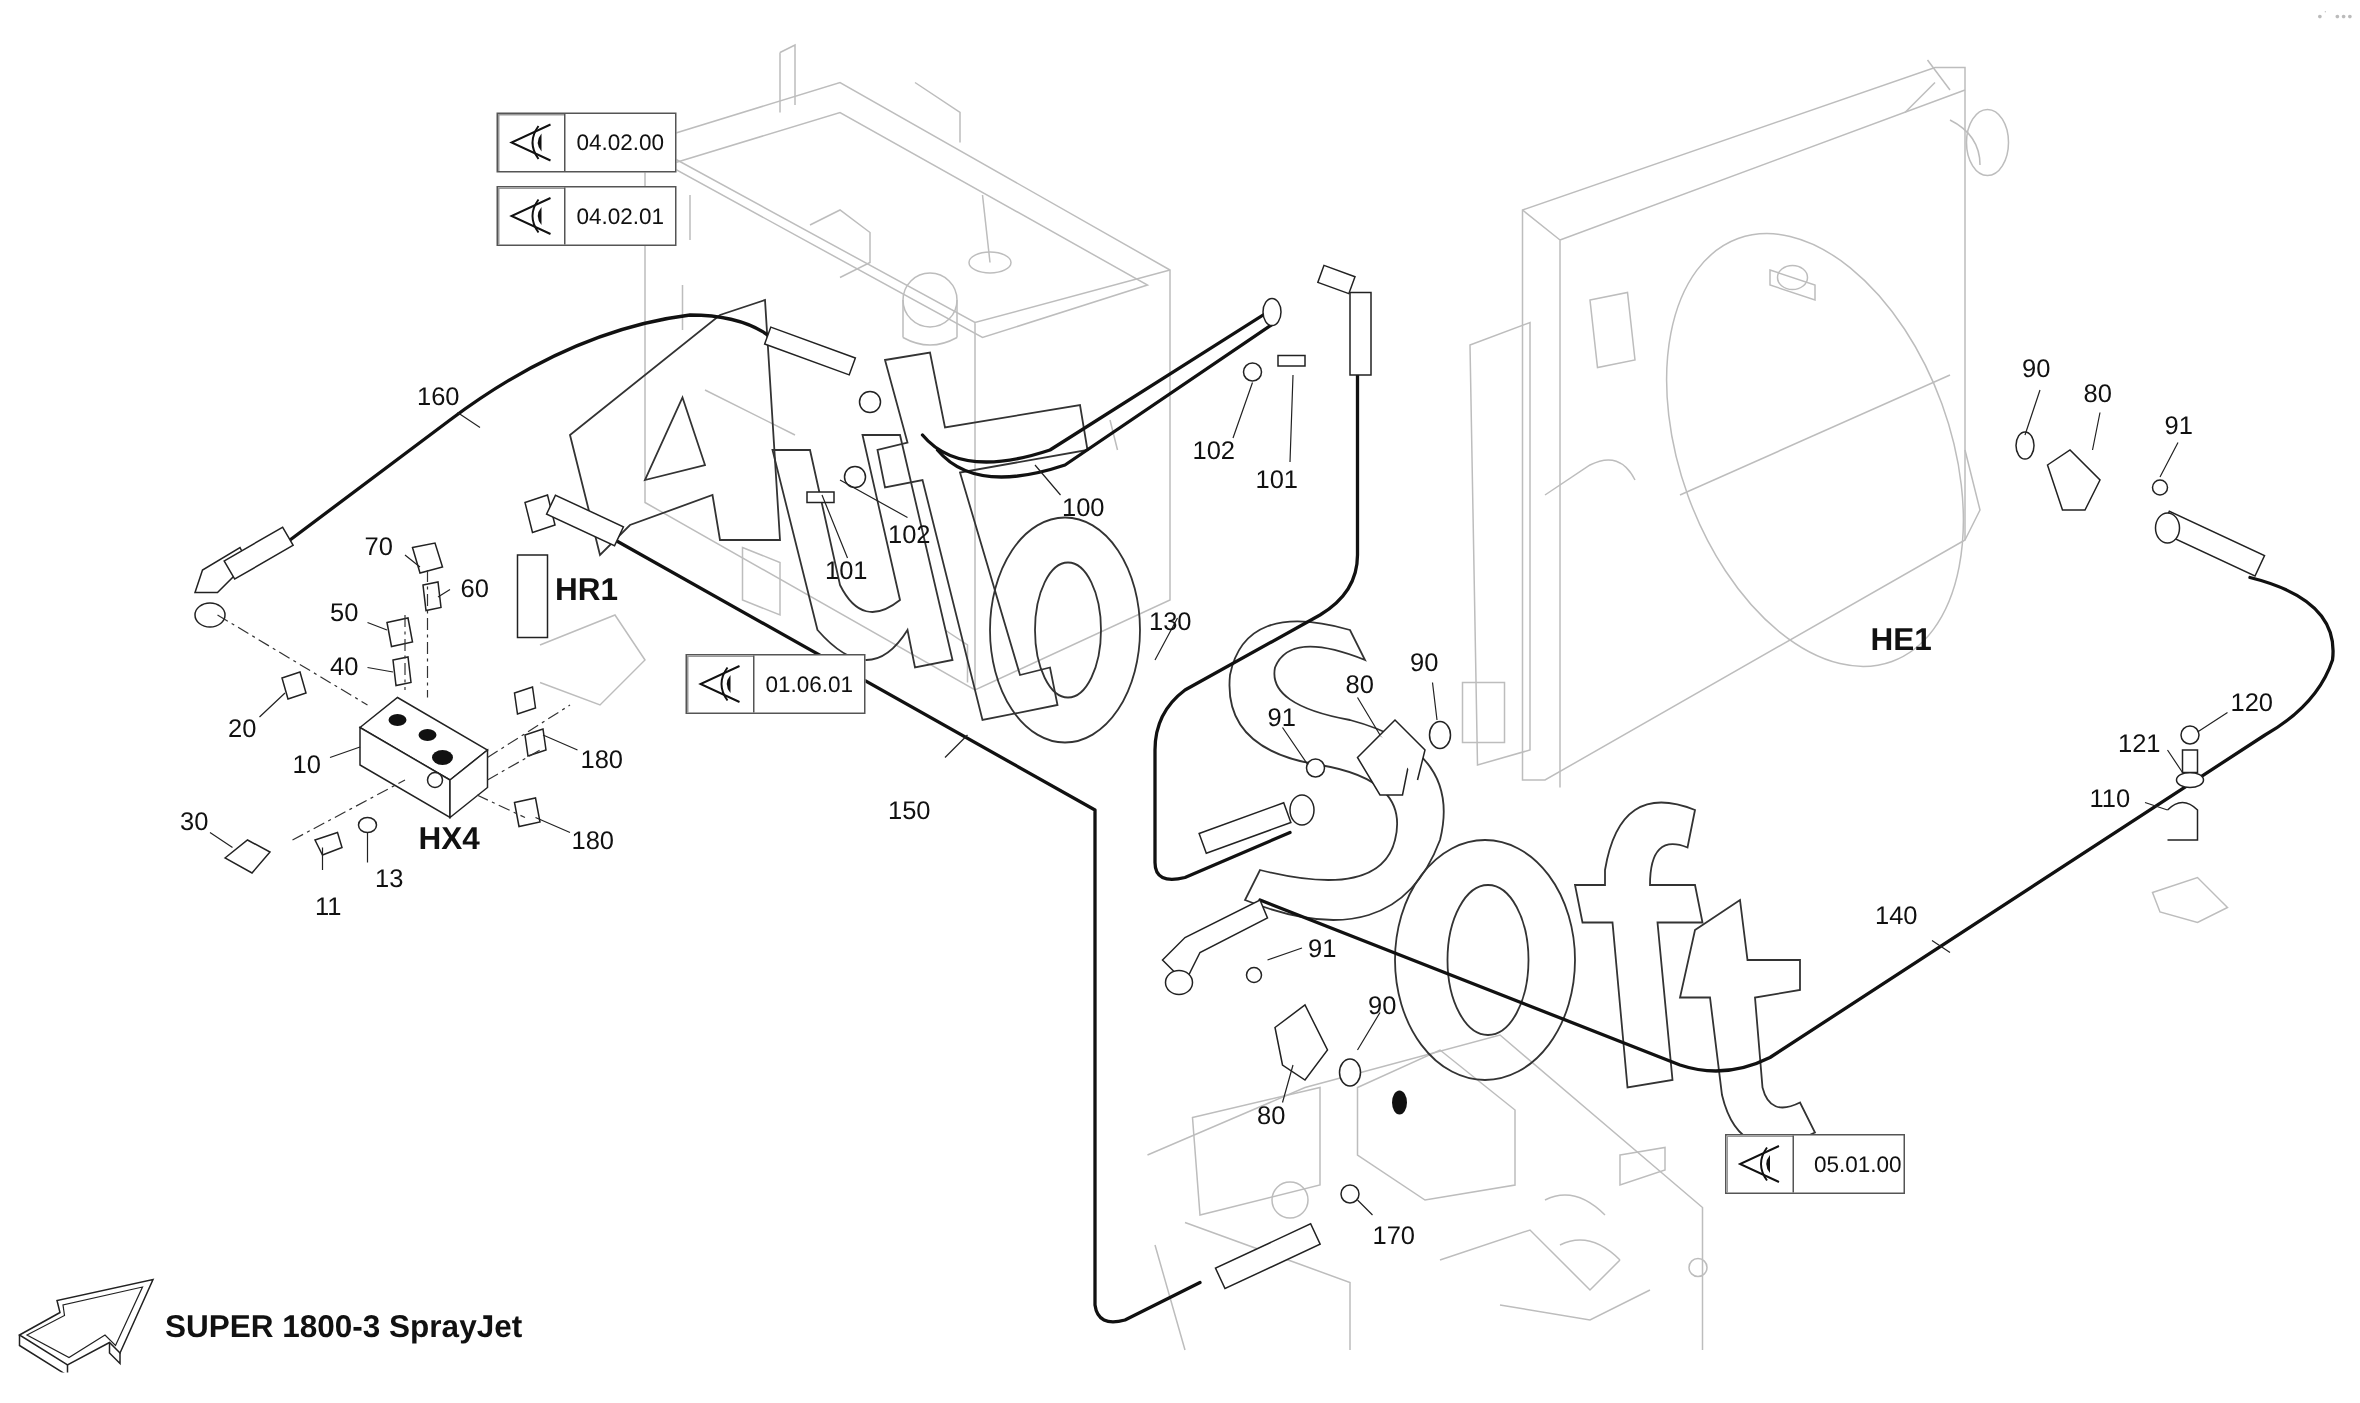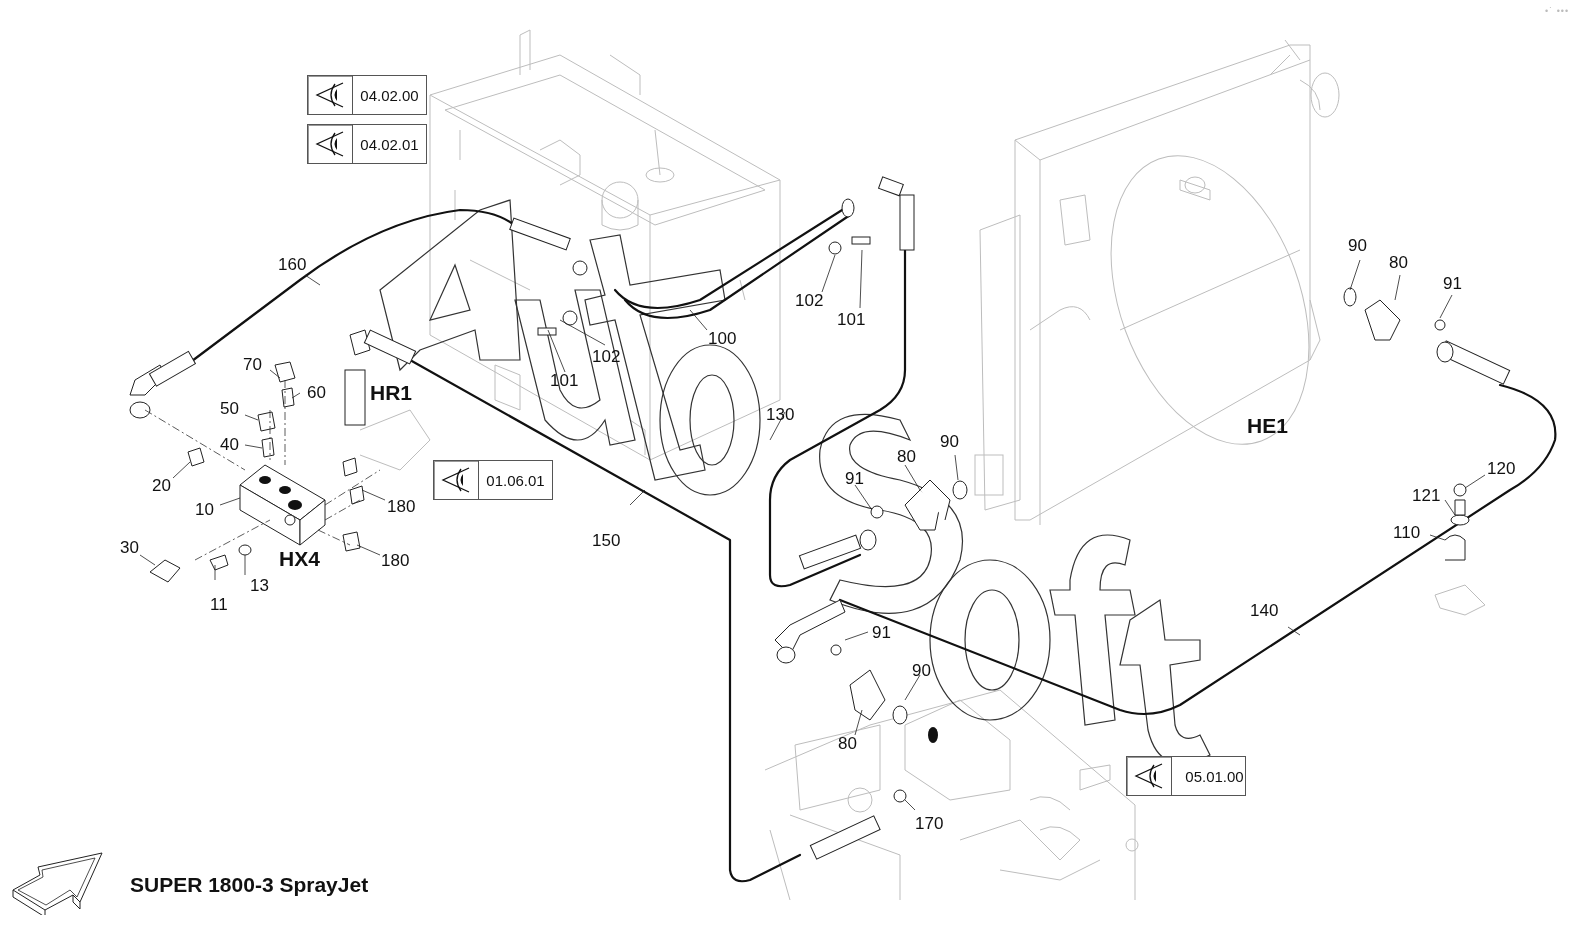--- a/index.html
+++ b/index.html
@@ -6,24 +6,24 @@
   body{width:1573px;height:935px;position:relative;overflow:hidden;font-family:"Liberation Sans",sans-serif;}
   #canvas{position:absolute;left:0;top:0;width:1573px;height:935px;}
   .thin{stroke:#bdbdbd;stroke-width:1;fill:none;}
   .part{stroke:#222;stroke-width:1;fill:#fff;}
   .hose{stroke:#111;stroke-width:2.2;fill:none;stroke-linecap:round;stroke-linejoin:round;}
   .leader{stroke:#222;stroke-width:0.8;fill:none;}
   .dash{stroke:#333;stroke-width:0.8;fill:none;stroke-dasharray:8 3 2 3;}
   .wm{stroke:#333;stroke-width:1.2;fill:none;}
   .lbl{font-family:"Liberation Sans",sans-serif;font-size:17px;fill:#111;}
   .big{font-family:"Liberation Sans",sans-serif;font-size:21px;font-weight:bold;fill:#111;}
-  .ref{position:absolute;height:40px;width:120px;border:1px solid #555;background:#fff;display:flex;box-sizing:border-box;cursor:pointer;}
+  .ref{position:absolute;height:40px;width:120px;border:1px solid #555;background:#fff;display:flex;box-sizing:border-box;cursor:pointer;margin-left:24px;}
   .ref .eye{width:44px;height:38px;border-right:1px solid #555;box-shadow:inset 1px 1px 0 #999;display:flex;align-items:center;justify-content:center;}
   .ref .code{flex:1;display:flex;align-items:center;justify-content:center;font-size:15px;color:#111;}
-  #title{position:absolute;left:110px;top:873px;font-size:21px;font-weight:bold;color:#111;margin-left:20px;}
+  #title{position:absolute;left:110px;top:873px;font-size:21px;font-weight:bold;color:#111;}
   #nav-arrow{position:absolute;left:10px;top:845px;width:95px;height:70px;cursor:pointer;}
   #corner{position:absolute;left:1545px;top:6px;font-size:9px;color:#bbb;letter-spacing:1px;}
 </style>
 </head>
 <body>
 
 <svg id="canvas" viewBox="0 0 1573 935">
 
   <g>
     <path class="thin" d="M430 95 L560 55 L780 180 L780 400 L650 460 L430 335 Z"></path>
@@ -226,21 +226,21 @@
 <div class="ref" style="left:307px;top:124px;text-align:right;">
   <div class="eye">
     <svg width="34" height="30" viewBox="0 0 34 30">
         <path d="M30 3 L4 15 L30 27" fill="none" stroke="#111" stroke-width="1.3"></path>
         <path d="M22 4 Q14 15 22 26" fill="none" stroke="#111" stroke-width="1.3"></path>
         <path d="M24 9 Q19 15 24 21 Z" fill="#111"></path>
       </svg>
   </div>
   <div class="code">04.02.01</div>
 </div>
-<div class="ref" style="left:433px;top:460px;">
+<div class="ref" style="left:433px;top:436px;">
   <div class="eye">
     <svg width="34" height="30" viewBox="0 0 34 30">
         <path d="M30 3 L4 15 L30 27" fill="none" stroke="#111" stroke-width="1.3"></path>
         <path d="M22 4 Q14 15 22 26" fill="none" stroke="#111" stroke-width="1.3"></path>
         <path d="M24 9 Q19 15 24 21 Z" fill="#111"></path>
       </svg>
   </div>
   <div class="code">01.06.01</div>
 </div>
 <div class="ref" style="left:1126px;top:756px;gap:12px;">

